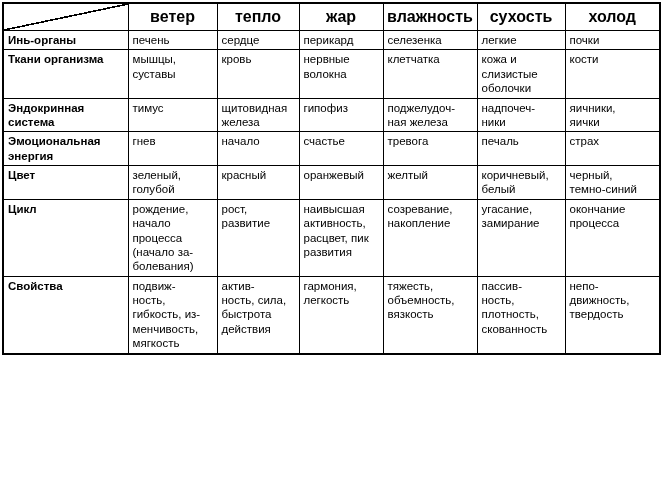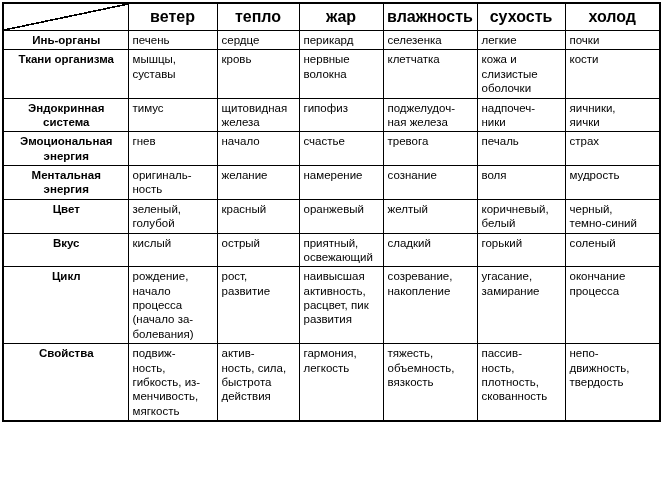--- a/index.html
+++ b/index.html
@@ -33,21 +33,21 @@
   }
   thead th {
     font-weight: bold;
     font-size: 16px;
     text-align: center;
     vertical-align: middle;
     padding: 3px 2px;
   }
   td.rowhead {
     font-weight: bold;
-    text-align: center;
+    text-align: left;
   }
   th.corner {
     background: linear-gradient(to bottom right,
       transparent 0,
       transparent calc(50% - 0.8px),
       #000000 calc(50% - 0.8px),
       #000000 calc(50% + 0.8px),
       transparent calc(50% + 0.8px),
       transparent 100%);
   }
@@ -118,51 +118,30 @@
           <td class="rowhead">Эмоциональная
 энергия</td>
           <td>гнев</td>
           <td>начало</td>
           <td>счастье</td>
           <td>тревога</td>
           <td>печаль</td>
           <td>страх</td>
         </tr>
         <tr>
-          <td class="rowhead">Ментальная
-энергия</td>
-          <td>оригиналь-
-ность</td>
-          <td>желание</td>
-          <td>намерение</td>
-          <td>сознание</td>
-          <td>воля</td>
-          <td>мудрость</td>
-        </tr>
-        <tr>
           <td class="rowhead">Цвет</td>
           <td>зеленый,
 голубой</td>
           <td>красный</td>
           <td>оранжевый</td>
           <td>желтый</td>
           <td>коричневый,
 белый</td>
           <td>черный,
 темно-синий</td>
-        </tr>
-        <tr>
-          <td class="rowhead">Вкус</td>
-          <td>кислый</td>
-          <td>острый</td>
-          <td>приятный,
-освежающий</td>
-          <td>сладкий</td>
-          <td>горький</td>
-          <td>соленый</td>
         </tr>
         <tr>
           <td class="rowhead">Цикл</td>
           <td>рождение,
 начало
 процесса
 (начало за-
 болевания)</td>
           <td>рост,
 развитие</td>

